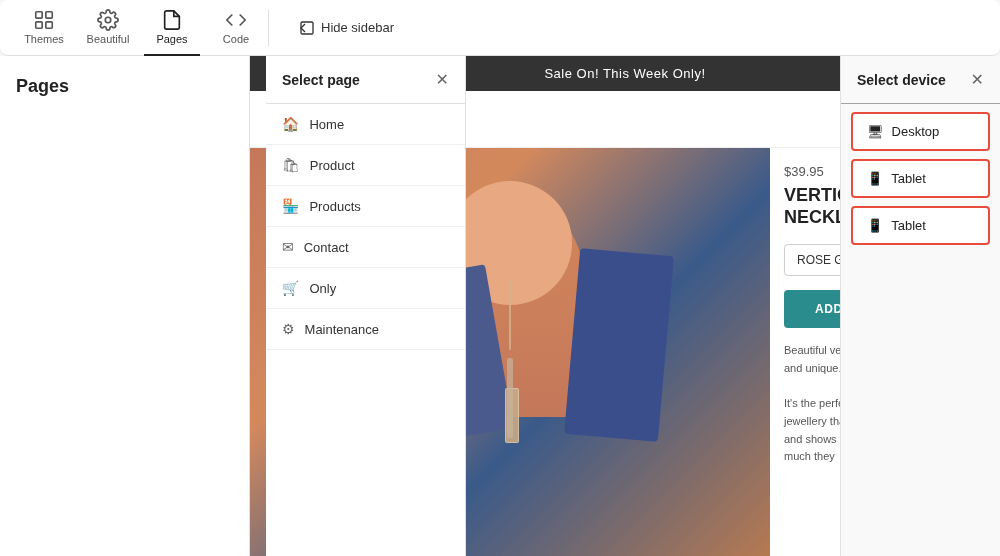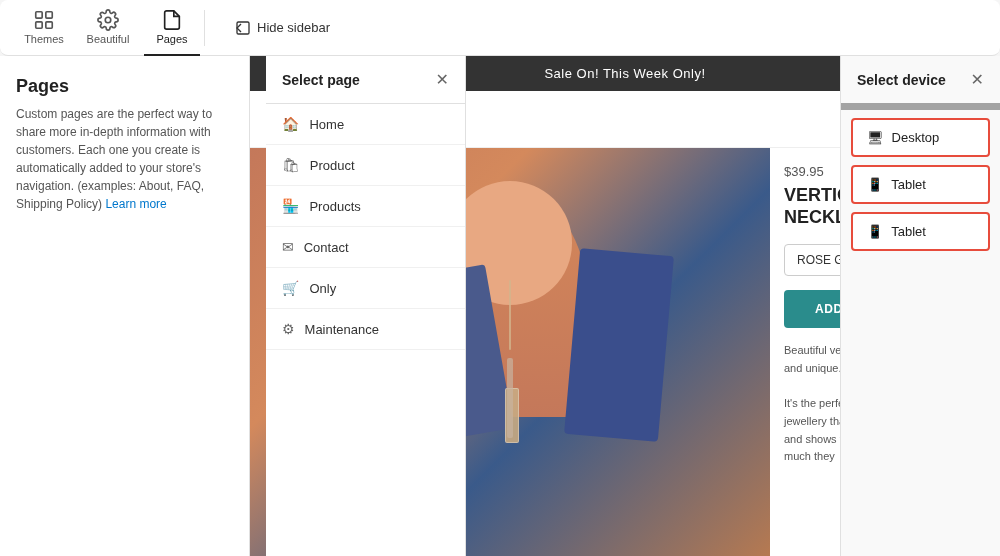--- a/index.html
+++ b/index.html
@@ -110,21 +110,21 @@
     }
     .page-icon { font-size: 14px; color: #666; }
 
     
     .select-device-panel {
       position: absolute; top: 0; right: 0; width: 160px; height: 100%;
       background: #f9f9f9; border-left: 1px solid #e0e0e0; z-index: 10;
     }
     .device-panel-header {
       display: flex; align-items: center; justify-content: space-between;
-      padding: 14px 16px; border-bottom: 7px solid #a3a3a3;
+      padding: 14px 16px; border-bottom: 1px solid #a3a3a3;
       font-size: 14px; font-weight: 600; color: #222;
     }
     .device-option {
       display: flex; align-items: center; gap: 8px; padding: 10px 14px;
       margin: 8px 10px; border: 2px solid #e74c3c; border-radius: 4px;
       cursor: pointer; font-size: 13px; color: #222; background: #fff;
     }
 
     
     .canvas-wrapper { flex: 1; position: relative; overflow: hidden; }
@@ -154,42 +154,45 @@
     </div>
 
     <div class="tool-item active">
       <svg viewBox="0 0 24 24" fill="none" stroke="currentColor" stroke-width="1.8">
         <path d="M14 2H6a2 2 0 0 0-2 2v16a2 2 0 0 0 2 2h12a2 2 0 0 0 2-2V8z"></path>
         <polyline points="14 2 14 8 20 8"></polyline>
       </svg>
       <span>Pages</span>
     </div>
 
+    <div class="tool-item">
+      <svg viewBox="0 0 24 24" fill="none" stroke="currentColor" stroke-width="1.8">
+        <polyline points="16 18 22 12 16 6"></polyline>
+          <polyline points="8 6 2 12 8 18"></polyline>
+      </svg>
+      <span>Code</span>
+    </div>
   </div>
 
   <div class="toolbar-divider"></div>
 
   <button class="hide-sidebar-btn">
     <svg width="16" height="16" viewBox="0 0 24 24" fill="none" stroke="currentColor" stroke-width="2">
       <line x1="3" y1="12" x2="3" y2="12"></line>
         <polyline points="9 18 3 12 9 6"></polyline>
       <rect x="3" y="3" width="18" height="18" rx="2"></rect>
     </svg>
     <span>Hide sidebar</span>
   </button>
 </div>
 
 <div class="main-area">
 
   <div class="left-sidebar">
     <h2 class="sidebar-title">Pages</h2>
-    <p class="sidebar-desc">
-      <span>Custom pages are the perfect way to share more in-depth information with customers. Each one you create is automatically added to your store's navigation. (examples: About, FAQ, Shipping Policy)</span>
-      <a href="#">Learn more</a>
-    </p>
   </div>
 
   <div class="canvas-wrapper">
 
     <div class="site-preview">
 
       <div class="announcement-bar">
         <span>Sale On! This Week Only!</span>
       </div>
 

